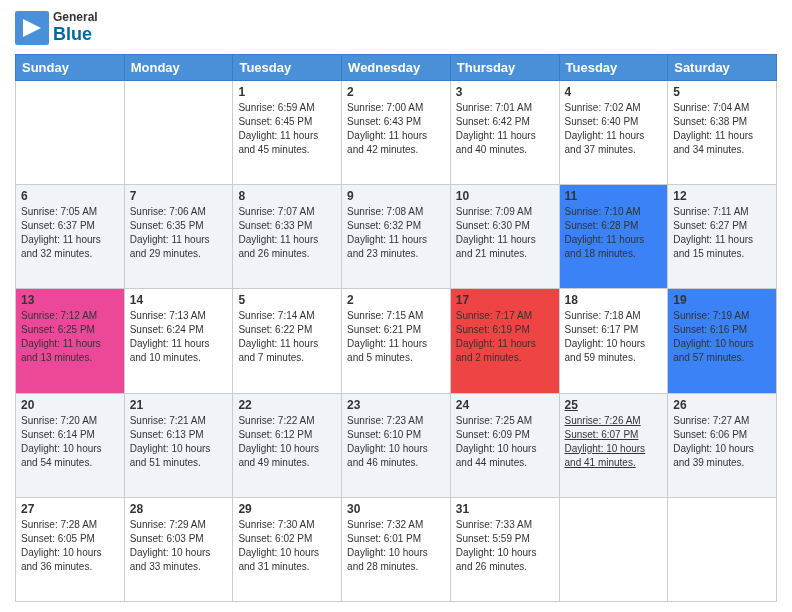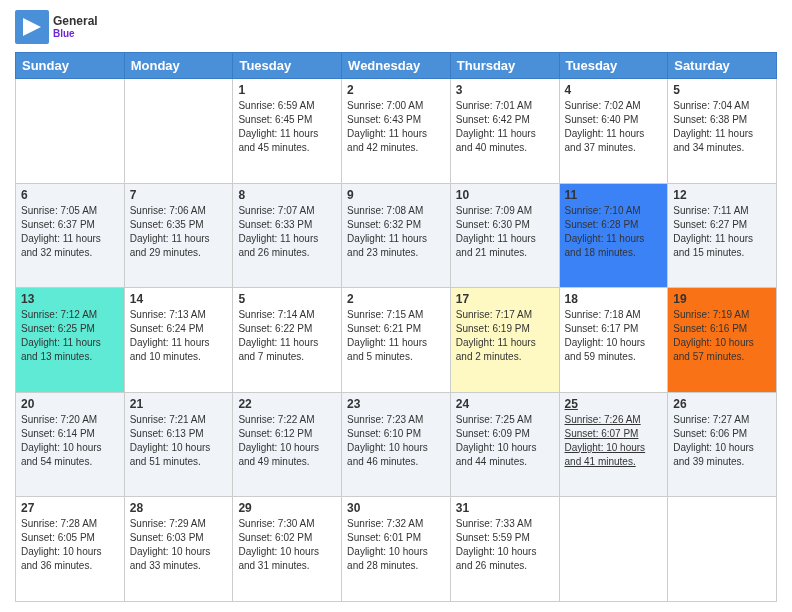--- a/index.html
+++ b/index.html
@@ -96,21 +96,21 @@
 
 <div class="page">
   <div class="header">
     <div class="logo">
         <svg width="34" height="34" viewBox="0 0 34 34">
           <rect x="0" y="0" width="34" height="34" fill="#4a90d9" rx="2"></rect>
           <polygon points="8,8 26,17 8,26" fill="white"></polygon>
         </svg>
         <div style="display: flex; flex-direction: column; line-height: 1.2;">
           <span style="font-size: 12px; font-weight: bold; color: rgb(51, 51, 51);">General</span>
-          <span style="font-size: 10px; font-weight: bold; color: #6d28d9;">Blue</span>
+          <span style="font-size: 18px; font-weight: bold; color: #0369a1;">Blue</span>
         </div>
       </div>
     <div class="title-area">
       <div class="month-title"></div>
       <div class="location"></div>
     </div>
   </div>
 
   <table class="calendar">
     <thead>
@@ -174,45 +174,45 @@
           <td style="background: #3b82f6;">
             <div class="day-number">11</div>
             <div class="day-info">Sunrise: 7:10 AM<br>Sunset: 6:28 PM<br>Daylight: 11 hours and 18 minutes.</div>
           </td>
           <td style="background: rgb(240, 244, 248);">
             <div class="day-number">12</div>
             <div class="day-info">Sunrise: 7:11 AM<br>Sunset: 6:27 PM<br>Daylight: 11 hours and 15 minutes.</div>
           </td>
         </tr>
         <tr>
-          <td style="background: #5eead4;">
+          <td style="background: #ec4899;">
             <div class="day-number">13</div>
             <div class="day-info">Sunrise: 7:12 AM<br>Sunset: 6:25 PM<br>Daylight: 11 hours and 13 minutes.</div>
           </td>
           <td style="background: rgb(255, 255, 255);">
             <div class="day-number">14</div>
             <div class="day-info">Sunrise: 7:13 AM<br>Sunset: 6:24 PM<br>Daylight: 11 hours and 10 minutes.</div>
           </td>
           <td style="background: rgb(255, 255, 255);">
             <div class="day-number">5</div>
             <div class="day-info">Sunrise: 7:14 AM<br>Sunset: 6:22 PM<br>Daylight: 11 hours and 7 minutes.</div>
           </td>
           <td style="background: rgb(255, 255, 255);">
             <div class="day-number">2</div>
             <div class="day-info">Sunrise: 7:15 AM<br>Sunset: 6:21 PM<br>Daylight: 11 hours and 5 minutes.</div>
           </td>
-          <td style="background: #fef9c3;">
+          <td style="background: #ef4444;">
             <div class="day-number">17</div>
             <div class="day-info">Sunrise: 7:17 AM<br>Sunset: 6:19 PM<br>Daylight: 11 hours and 2 minutes.</div>
           </td>
           <td style="background: rgb(255, 255, 255);">
             <div class="day-number">18</div>
             <div class="day-info">Sunrise: 7:18 AM<br>Sunset: 6:17 PM<br>Daylight: 10 hours and 59 minutes.</div>
           </td>
-          <td style="background: #f97316;">
+          <td style="background: #3b82f6;">
             <div class="day-number">19</div>
             <div class="day-info">Sunrise: 7:19 AM<br>Sunset: 6:16 PM<br>Daylight: 10 hours and 57 minutes.</div>
           </td>
         </tr>
         <tr>
           <td style="background: rgb(240, 244, 248);">
             <div class="day-number">20</div>
             <div class="day-info">Sunrise: 7:20 AM<br>Sunset: 6:14 PM<br>Daylight: 10 hours and 54 minutes.</div>
           </td>
           <td style="background: rgb(240, 244, 248);">

